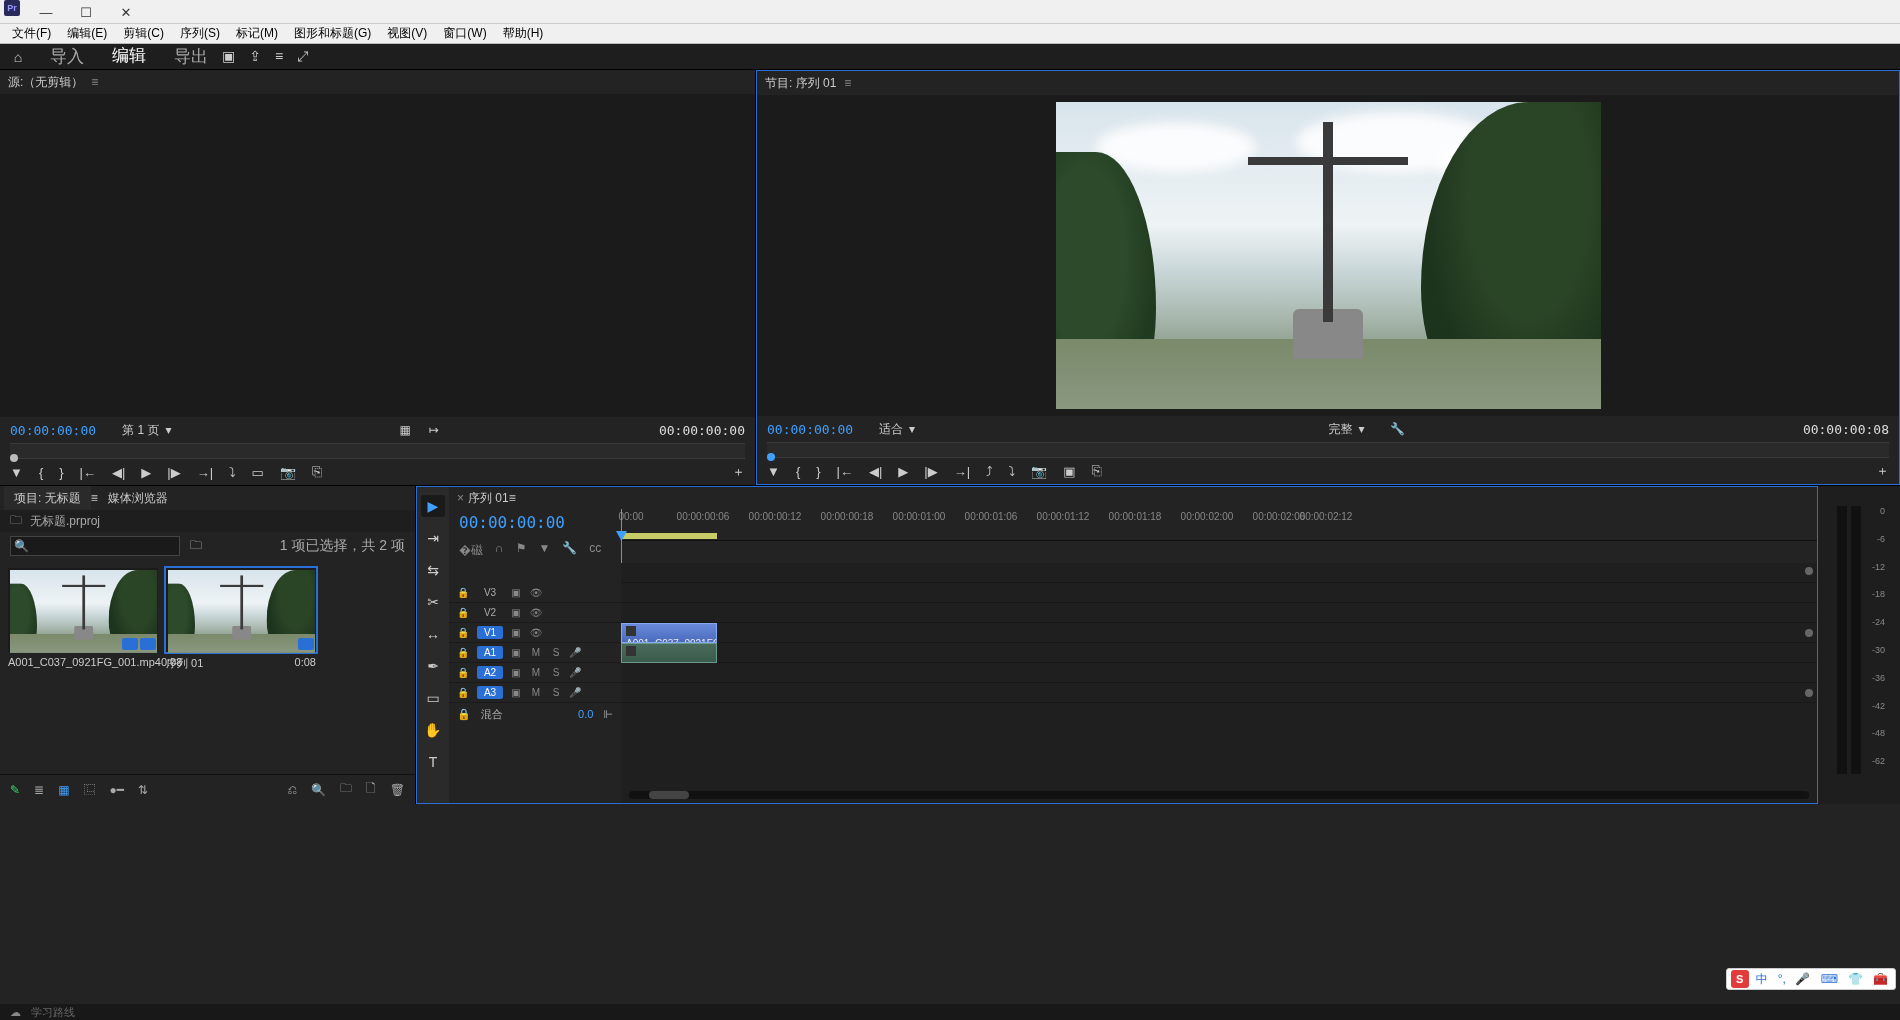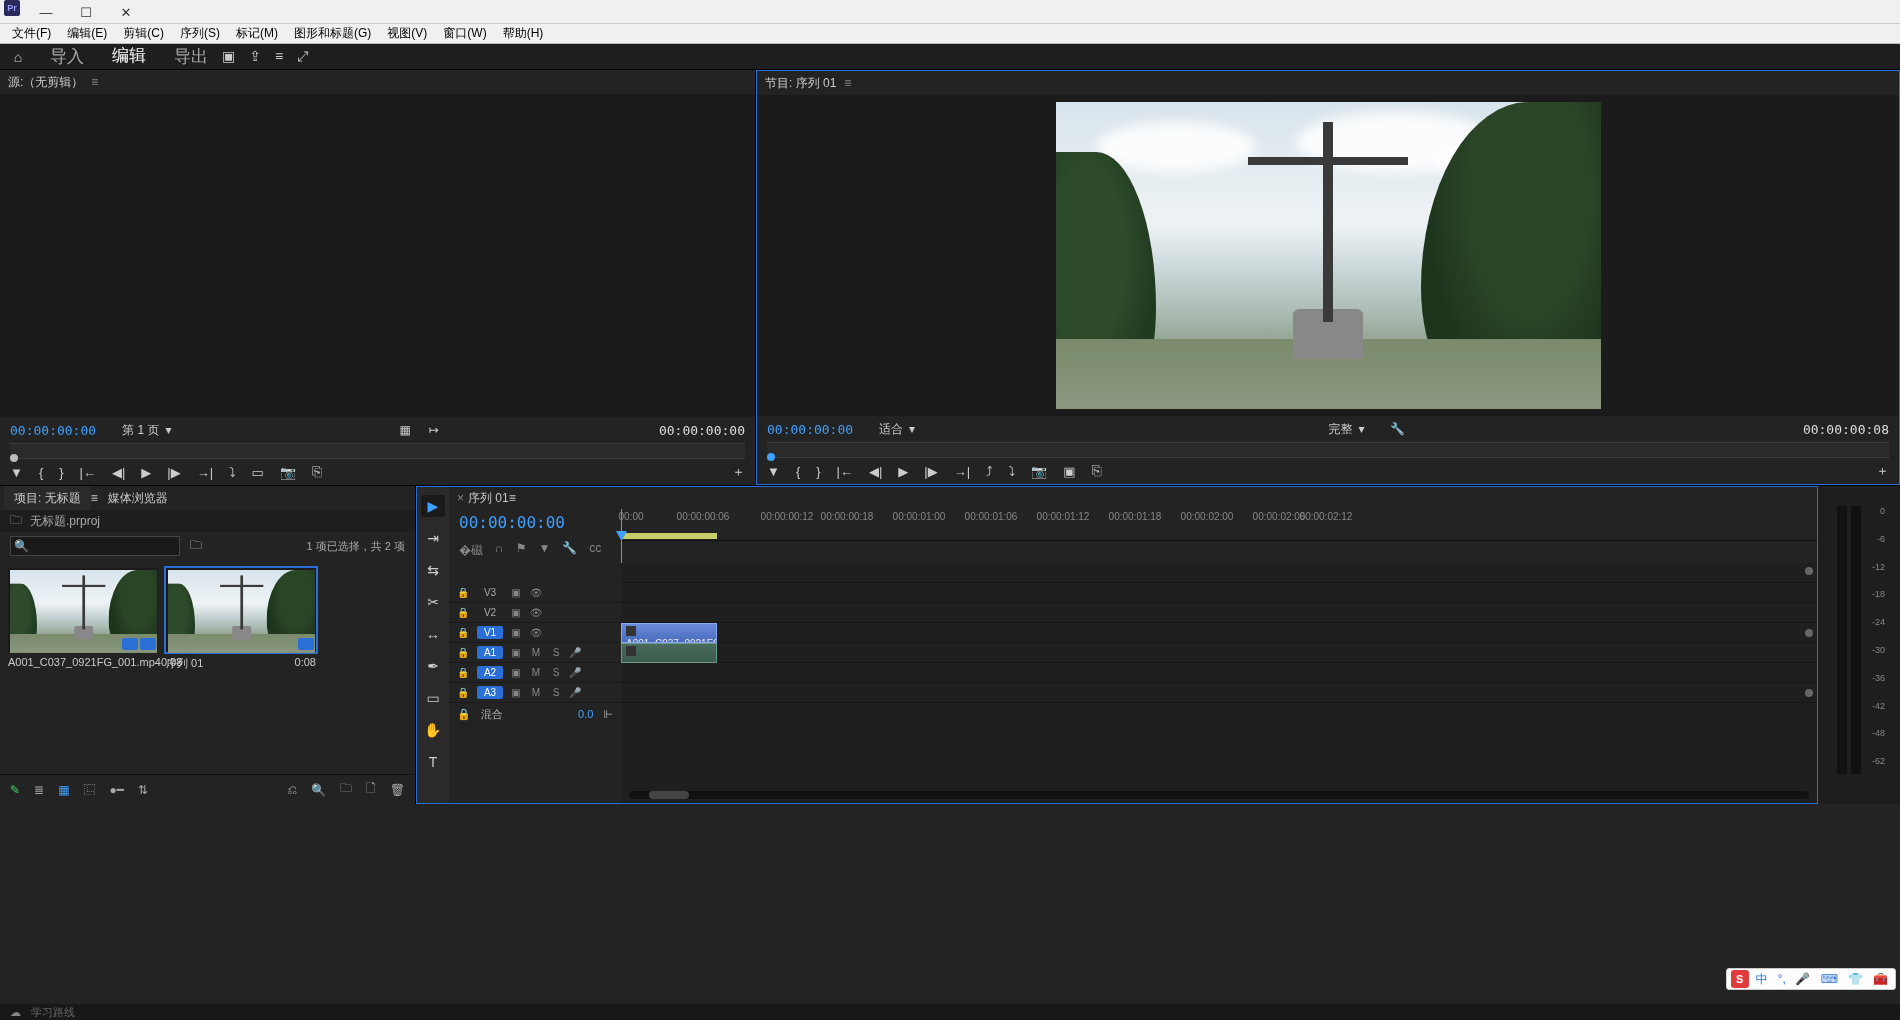--- a/index.html
+++ b/index.html
@@ -55,21 +55,21 @@
 
 
 .panels-bottom { height: 318px; display: flex; background: #232323; }
 .project-panel { width: 416px; display: flex; flex-direction: column; border-right: 1px solid #000; }
 .project-tabs { height: 24px; display: flex; align-items: center; color: #ccc; font-size: 12px; padding: 0 4px; }
 .project-tabs .ptab { padding: 4px 10px; }
 .project-tabs .ptab.active { background: #2a2a2a; }
 .project-folder-row { height: 22px; display: flex; align-items: center; padding: 0 10px; color: #aaa; font-size: 12px; gap: 8px; background:#1e1e1e; }
 .project-search-row { height: 28px; display: flex; align-items: center; padding: 4px 10px; gap: 10px; }
 .project-search-row input { flex: 0 0 150px; background: #1a1a1a; border: 1px solid #444; color: #ccc; height: 20px; padding: 0 20px 0 6px; font-size: 11px; }
-.project-search-row .info { margin-left: auto; color: #aaa; font-size: 11px; }
+.project-search-row .info { margin-left: auto; color: #aaa; font-size: 14px; }
 .project-bins { flex: 1; display: flex; gap: 8px; padding: 8px; align-items: flex-start; }
 .bin { width: 150px; }
 .bin.selected .thumb { outline: 2px solid #2a6fd6; }
 .thumb { width: 150px; height: 84px; position: relative; background:#1b1b1b; }
 .thumb .mini { position:absolute; inset:2px; }
 .thumb .badge { position:absolute; right:2px; bottom:2px; width:16px; height:12px; background:#2a6fd6; border-radius:2px; }
 .thumb .badge2 { position:absolute; right:20px; bottom:2px; width:16px; height:12px; background:#2a6fd6; border-radius:2px; }
 .bin-label { color:#ccc; font-size:11px; padding-top:4px; display:flex; justify-content:space-between; }
 .project-footer { height: 30px; display:flex; align-items:center; gap:14px; padding:0 10px; color:#aaa; border-top:1px solid #111; }
 .project-footer .green-pen { color:#3fdc6a; }
@@ -361,21 +361,21 @@
             <span class="icon">⚑</span>
             <span class="icon">▼</span>
             <span class="icon">🔧</span>
             <span class="icon">cc</span>
           </div>
         </div>
         <div class="timeline-ruler-wrap">
           <div class="timeline-ruler">
             <span class="ruler-label" style="left:10px">00:00</span>
             <span class="ruler-label" style="left:82px">00:00:00:06</span>
-            <span class="ruler-label" style="left:166px">00:00:00:12</span>
+            <span class="ruler-label" style="left:154px">00:00:00:12</span>
             <span class="ruler-label" style="left:226px">00:00:00:18</span>
             <span class="ruler-label" style="left:298px">00:00:01:00</span>
             <span class="ruler-label" style="left:370px">00:00:01:06</span>
             <span class="ruler-label" style="left:442px">00:00:01:12</span>
             <span class="ruler-label" style="left:514px">00:00:01:18</span>
             <span class="ruler-label" style="left:586px">00:00:02:00</span>
             <span class="ruler-label" style="left:658px">00:00:02:06</span>
             <span class="ruler-label" style="left:705px">00:00:02:12</span>
             <span class="in-out-bar"></span>
             <span class="playhead-line">

